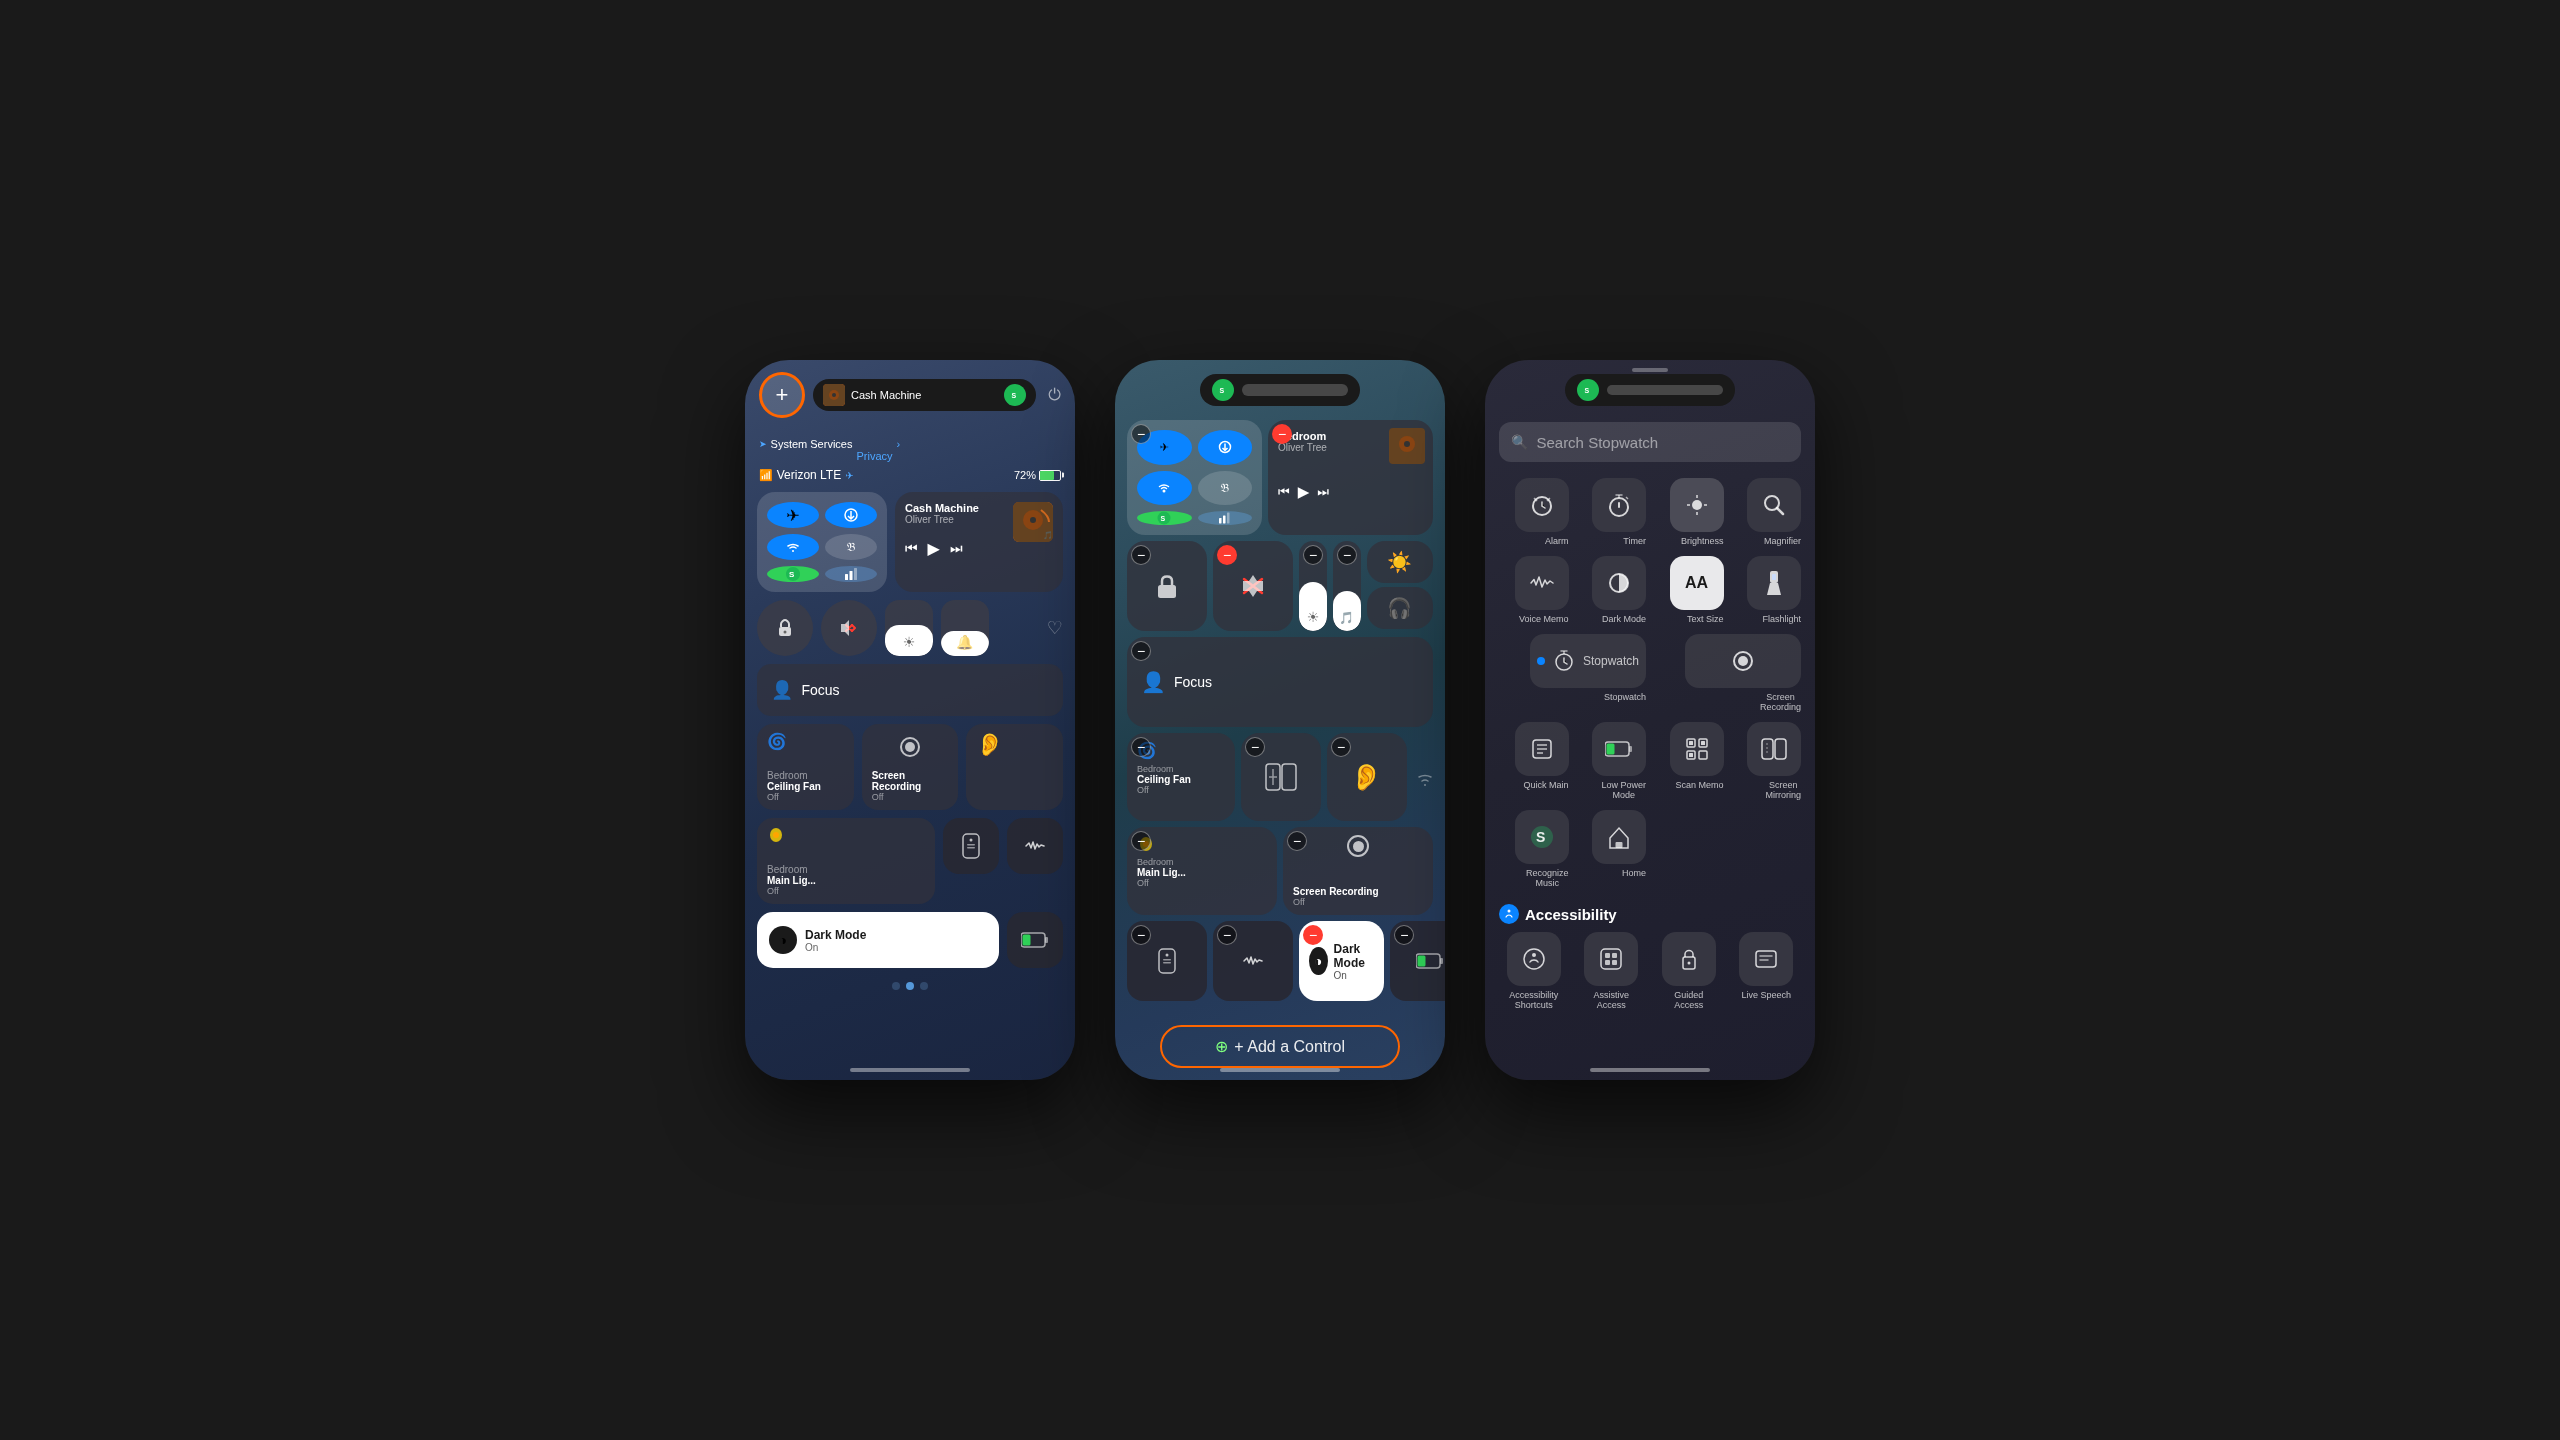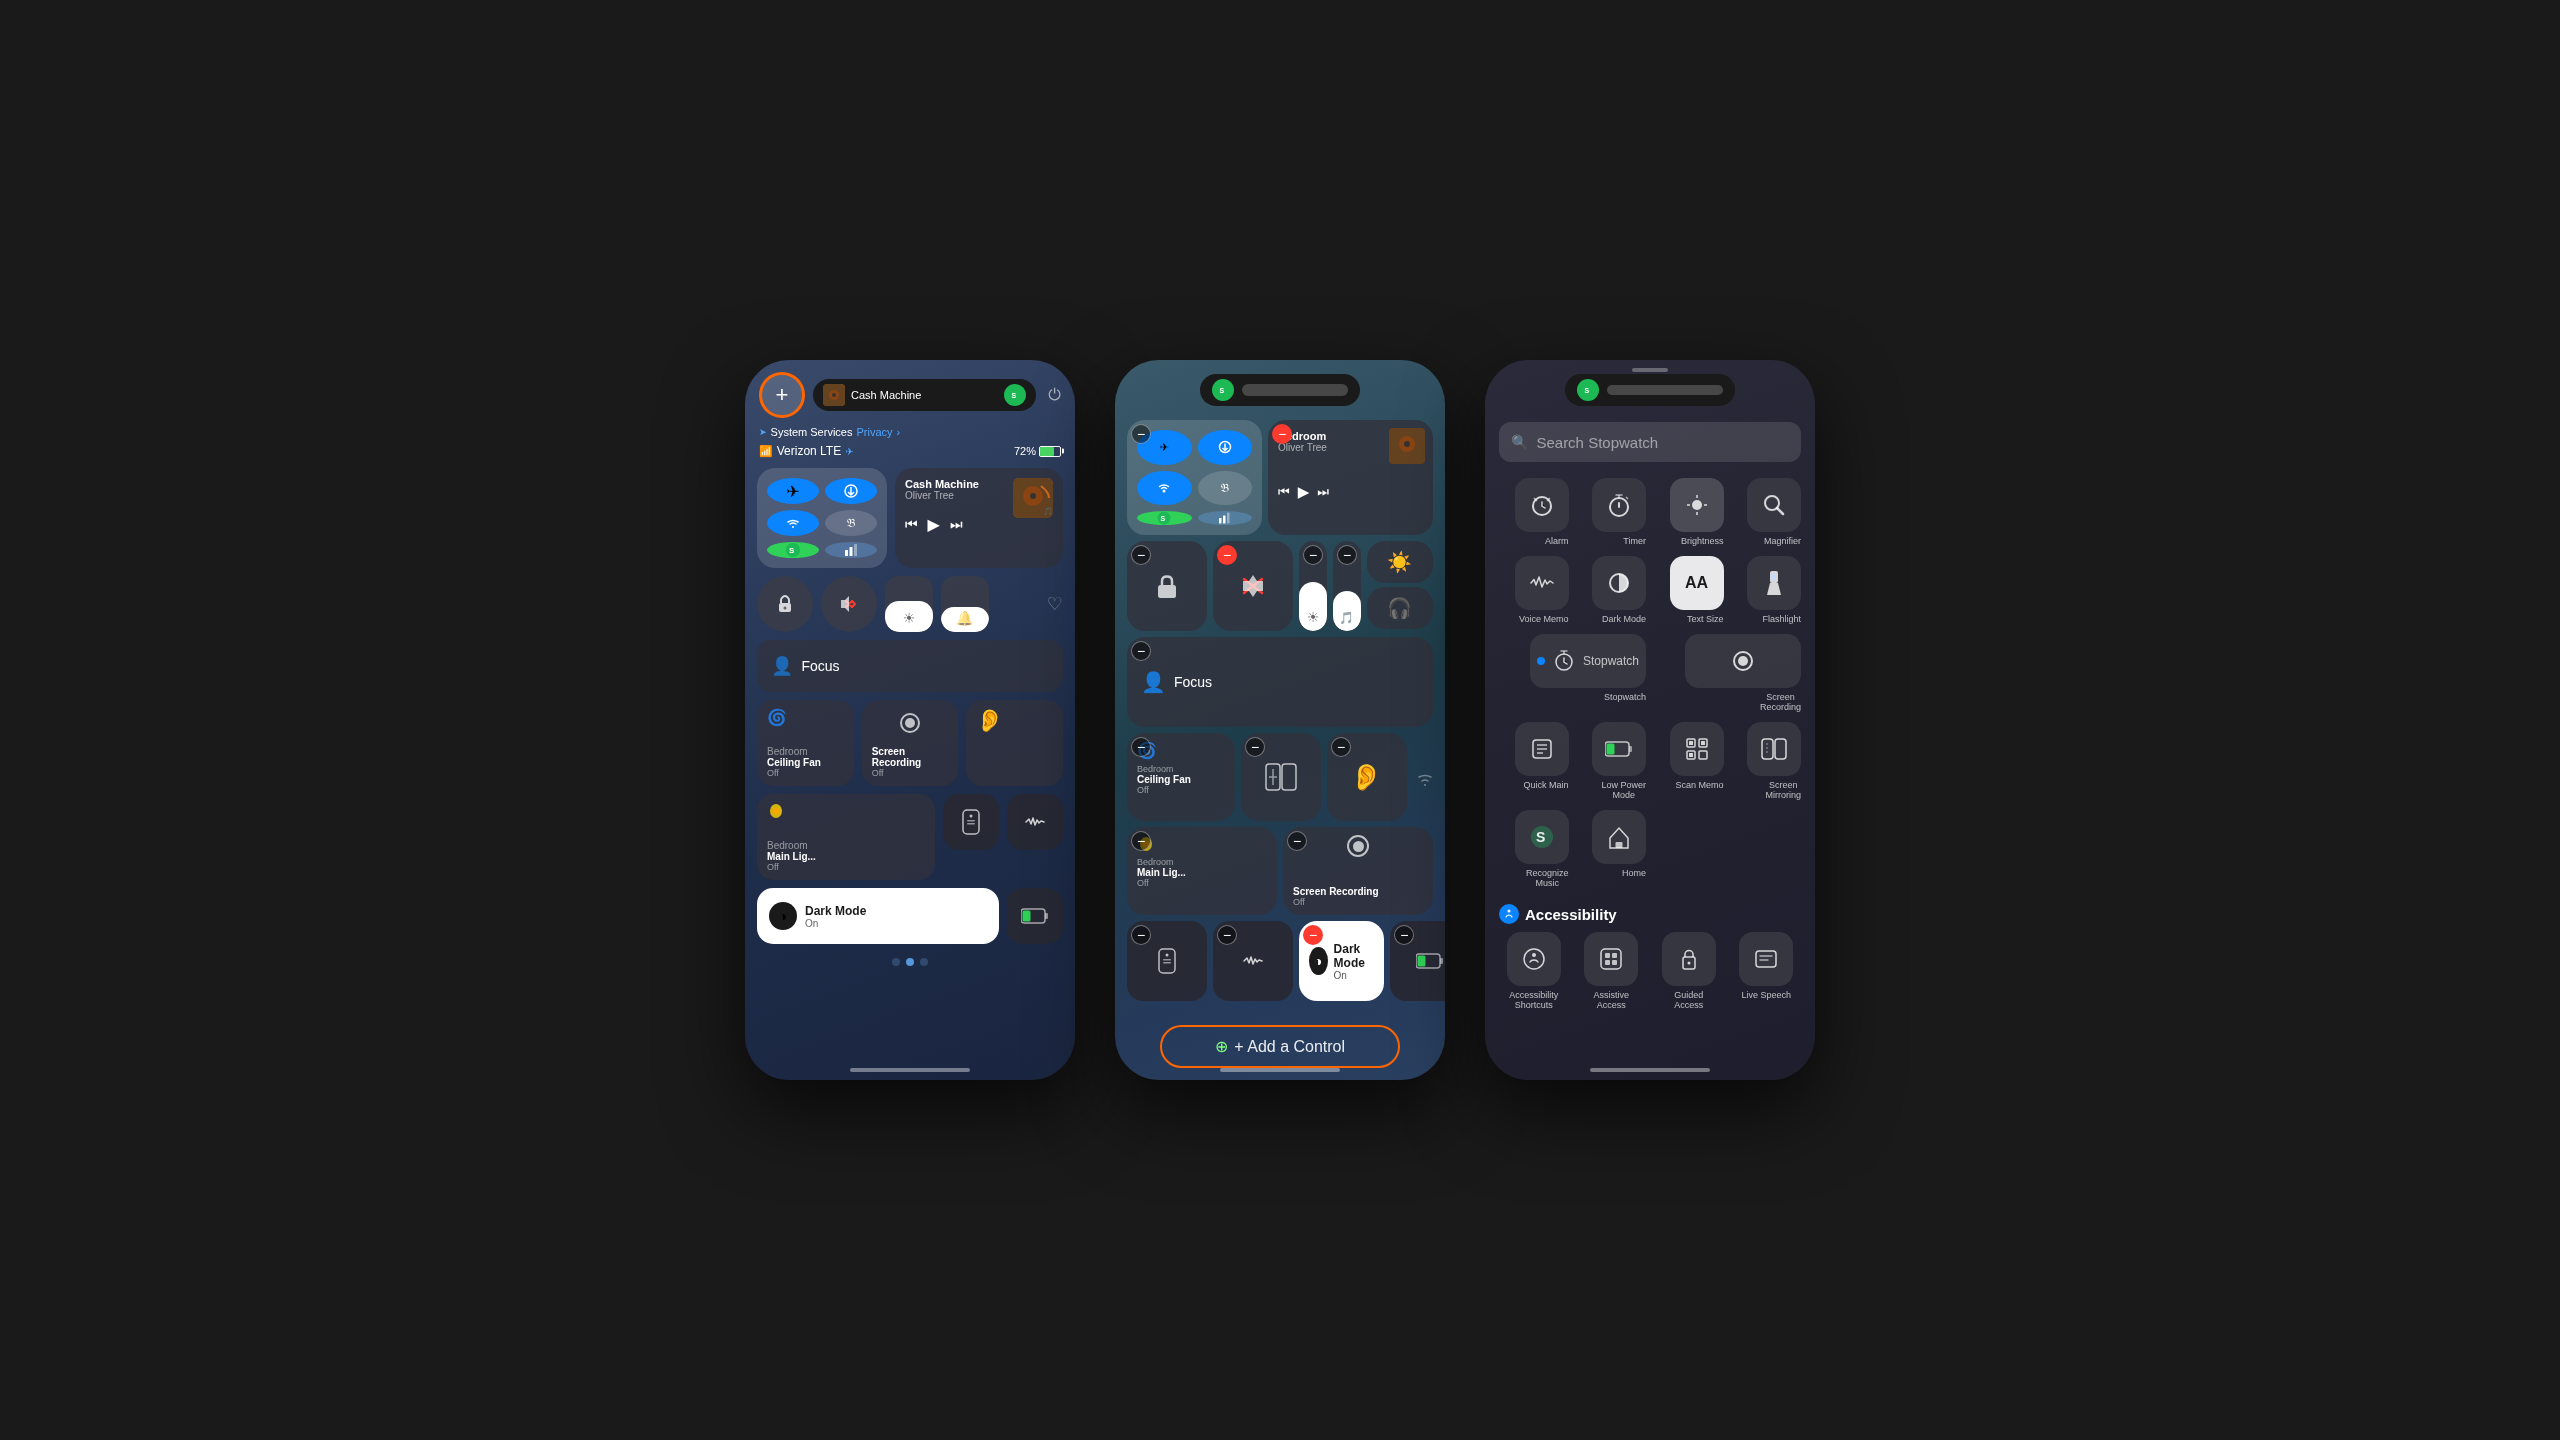--- a/index.html
+++ b/index.html
@@ -659,21 +659,21 @@
               <text x="3.5" y="10" font-size="7" fill="white" font-weight="bold">S</text>
             </svg>
         </div>
       </div>
       <div class="power-btn">⏻</div>
     </div>
 
     <div class="system-services">
       <span class="nav-arrow">➤</span>
       <span class="text-white fs11">System Services</span>
-      <span style="color:#4da6ff; font-size:11px;">Privacy</span>
+      <span style="color:#4da6ff; font-size:11px;margin-top:24px;">Privacy</span>
       <span style="color:#4da6ff; font-size:11px;">›</span>
     </div>
 
     <div class="status-bar">
       <span>📶</span>
       <span class="status-carrier">Verizon LTE</span>
       <span style="color:#4da6ff; font-size:10px;">✈</span>
       <div class="status-spacer"></div>
       <div class="status-battery">
         <span>72%</span>

